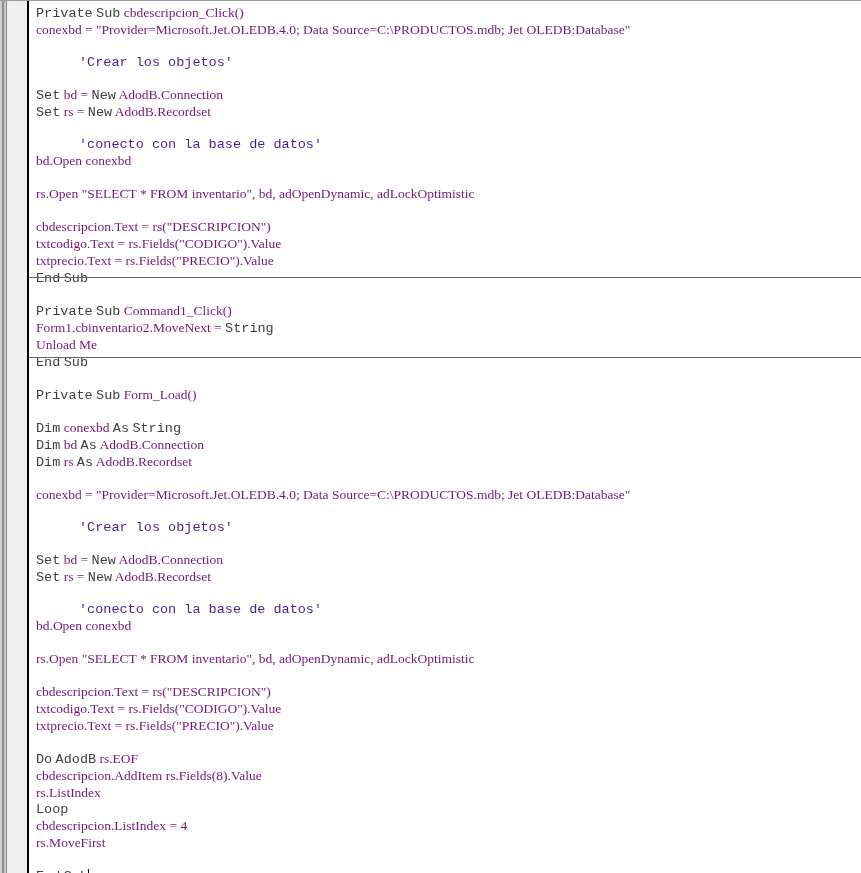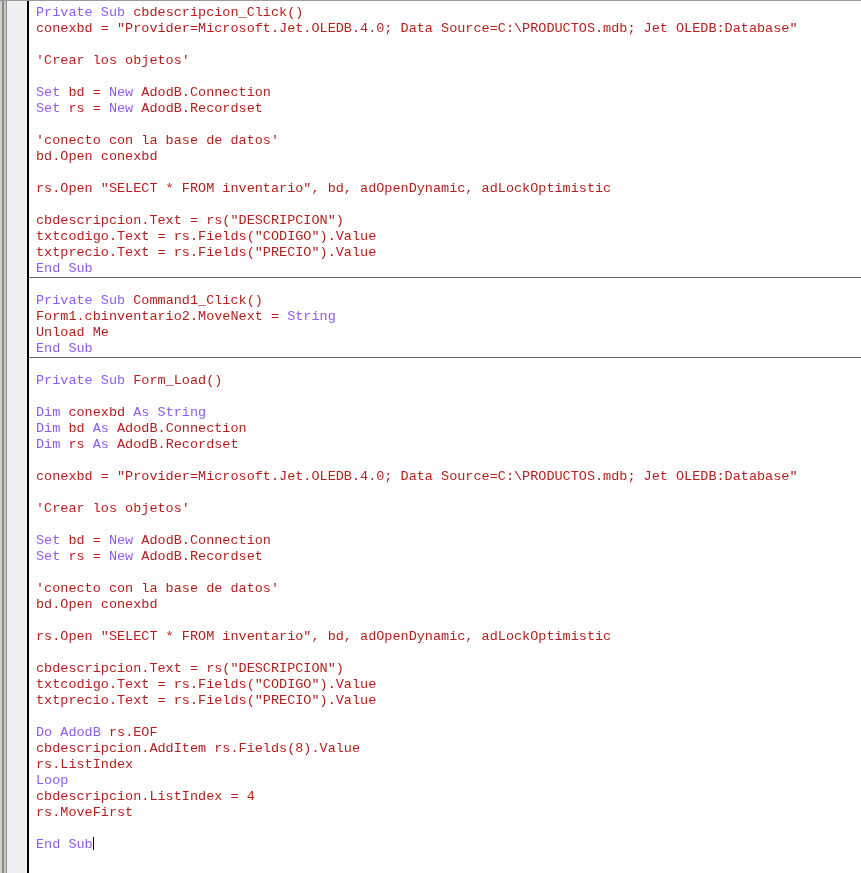--- a/index.html
+++ b/index.html
@@ -75,23 +75,23 @@
   pre.code {
     margin: 0;
     padding: 0;
     font-family: "Liberation Mono", "DejaVu Sans Mono", monospace;
     font-size: 13.5px;
     line-height: 16px;
     color: #000000;
     white-space: pre;
     letter-spacing: 0px;
   }
-  .kw { color: #8b5cf6; }
-  .cm { color: #b91c1c; }
-  .pl { color: #b91c1c; }
+  .kw { color: #404040; }
+  .cm { color: #4c1d95; margin-left: 43px; }
+  .pl { color: #701a75; font-family: Liberation Serif, serif; }
   
   .proc-sep {
     position: absolute;
     left: 29px;
     right: 0;
     height: 1px;
     background: #646464;
   }
   
   .caret {

